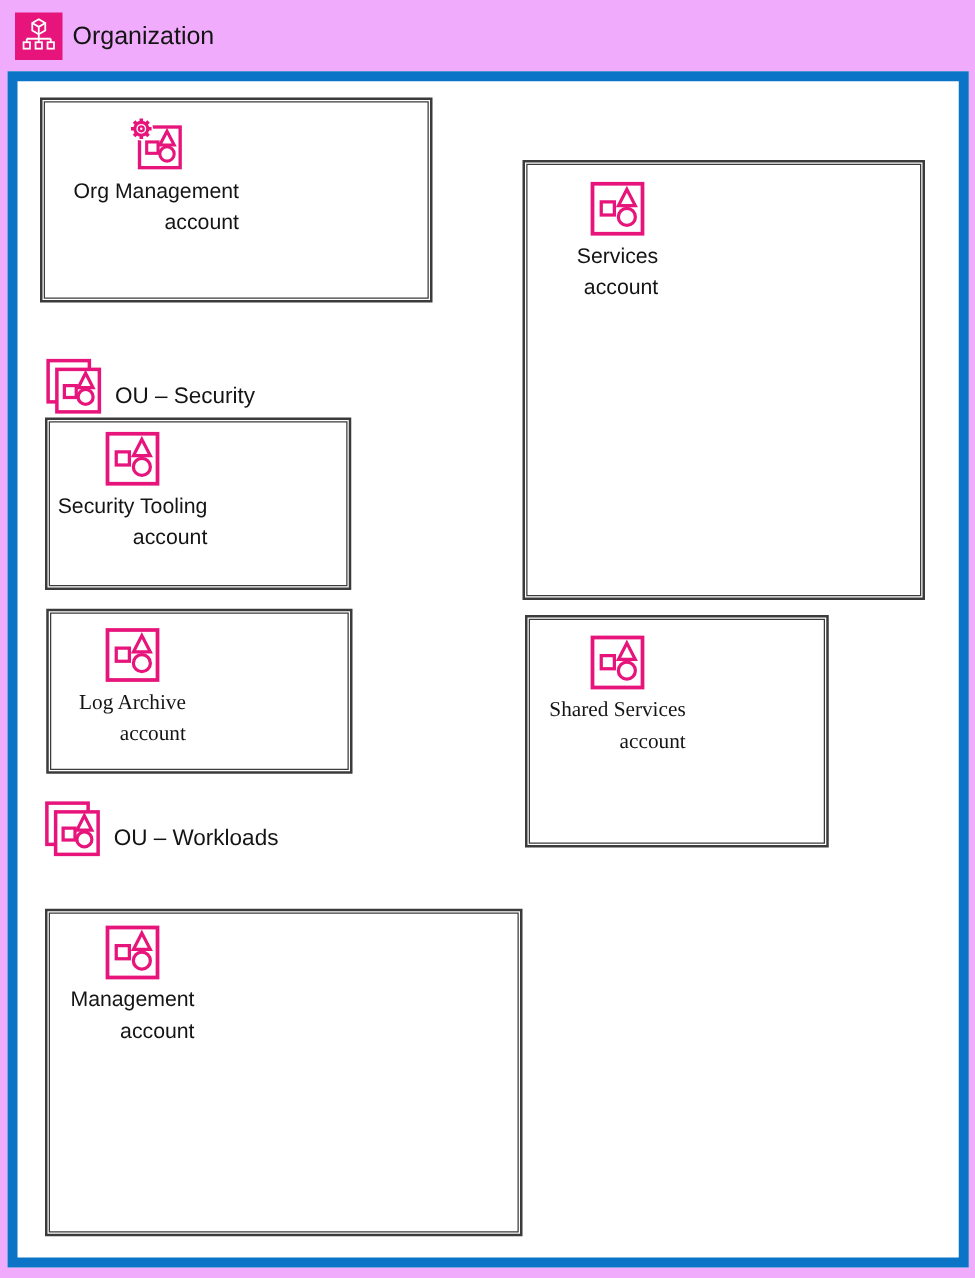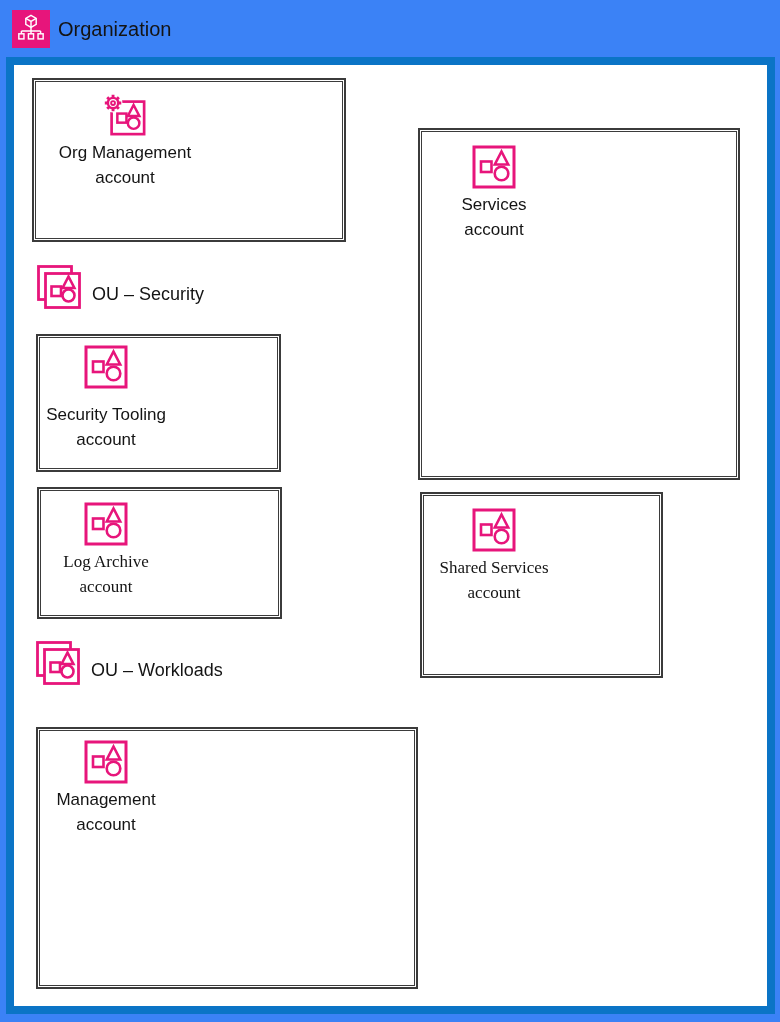--- a/index.html
+++ b/index.html
@@ -1,36 +1,36 @@
 <!DOCTYPE html>
 <html><head>
 <meta charset="utf-8">
 <style>
   html,body{margin:0;padding:0;background:#ffffff;}
   #canvas{
-    position:relative;width:780px;height:1022px;background:#3b82f6;
+    position:relative;width:780px;height:1022px;background:#f0abfc;
     font-family:"Liberation Sans","DejaVu Sans",sans-serif;color:#141414;
     overflow:hidden;
   }
   
   .hdr-row{position:absolute;left:12px;top:10px;display:flex;align-items:center;}
   .hdr-tile{width:38px;height:38px;background:#E7157B;display:flex;align-items:center;justify-content:center;}
   .hdr-title{margin-left:8px;font-size:20px;color:#141414;}
   
   .org-frame{
     position:absolute;left:6px;top:57px;width:769px;height:957px;
     border:8px solid #0B74C6;box-sizing:border-box;background:#ffffff;
   }
   
   .dbox{
     position:absolute;background:#ffffff;box-sizing:border-box;
     border:1px solid #3B3B3B;outline:2px solid #3B3B3B;outline-offset:1px;
   }
   .acct-content{display:flex;flex-direction:column;align-items:center;}
-  .acct-lines{margin-top:3px;text-align:center;font-size:17px;line-height:25px;color:#141414;}
+  .acct-lines{margin-top:3px;text-align:right;font-size:17px;line-height:25px;color:#141414;}
   
   .ou-row{position:absolute;display:flex;align-items:flex-start;}
   .ou-label{margin-left:10px;margin-top:20px;font-size:18px;line-height:20px;color:#141414;white-space:nowrap;}
   .icon44{width:44px;height:44px;display:block;}
   .icon46{width:46px;height:46px;display:block;}
 </style>
 </head>
 <body>
 
 <svg width="0" height="0" style="position:absolute">
@@ -97,29 +97,29 @@
       <svg class="icon44" viewBox="0 0 46 46">
           <use href="#sym-mgmt"></use>
         </svg>
       <div class="acct-lines">
         <div>Org Management</div>
         <div>account</div>
       </div>
     </div>
   </div>
 
-  <div class="ou-row" style="left:36px;top:264px;justify-content:flex-end;">
+  <div class="ou-row" style="left:36px;top:286px;justify-content:flex-end;">
     <svg class="icon46" viewBox="0 0 46 46">
         <use href="#sym-ou"></use>
       </svg>
     <div class="ou-label">OU – Security</div>
   </div>
 
   <div class="dbox" style="left:39px;top:337px;width:239px;height:132px;">
-    <div class="acct-content" style="width:132px;padding-top:7px;gap:10px;">
+    <div class="acct-content" style="width:132px;padding-top:7px;">
       <svg class="icon44" viewBox="0 0 44 44">
           <use href="#sym-account"></use>
         </svg>
       <div class="acct-lines">
         <div>Security Tooling</div>
         <div>account</div>
       </div>
     </div>
   </div>
 

